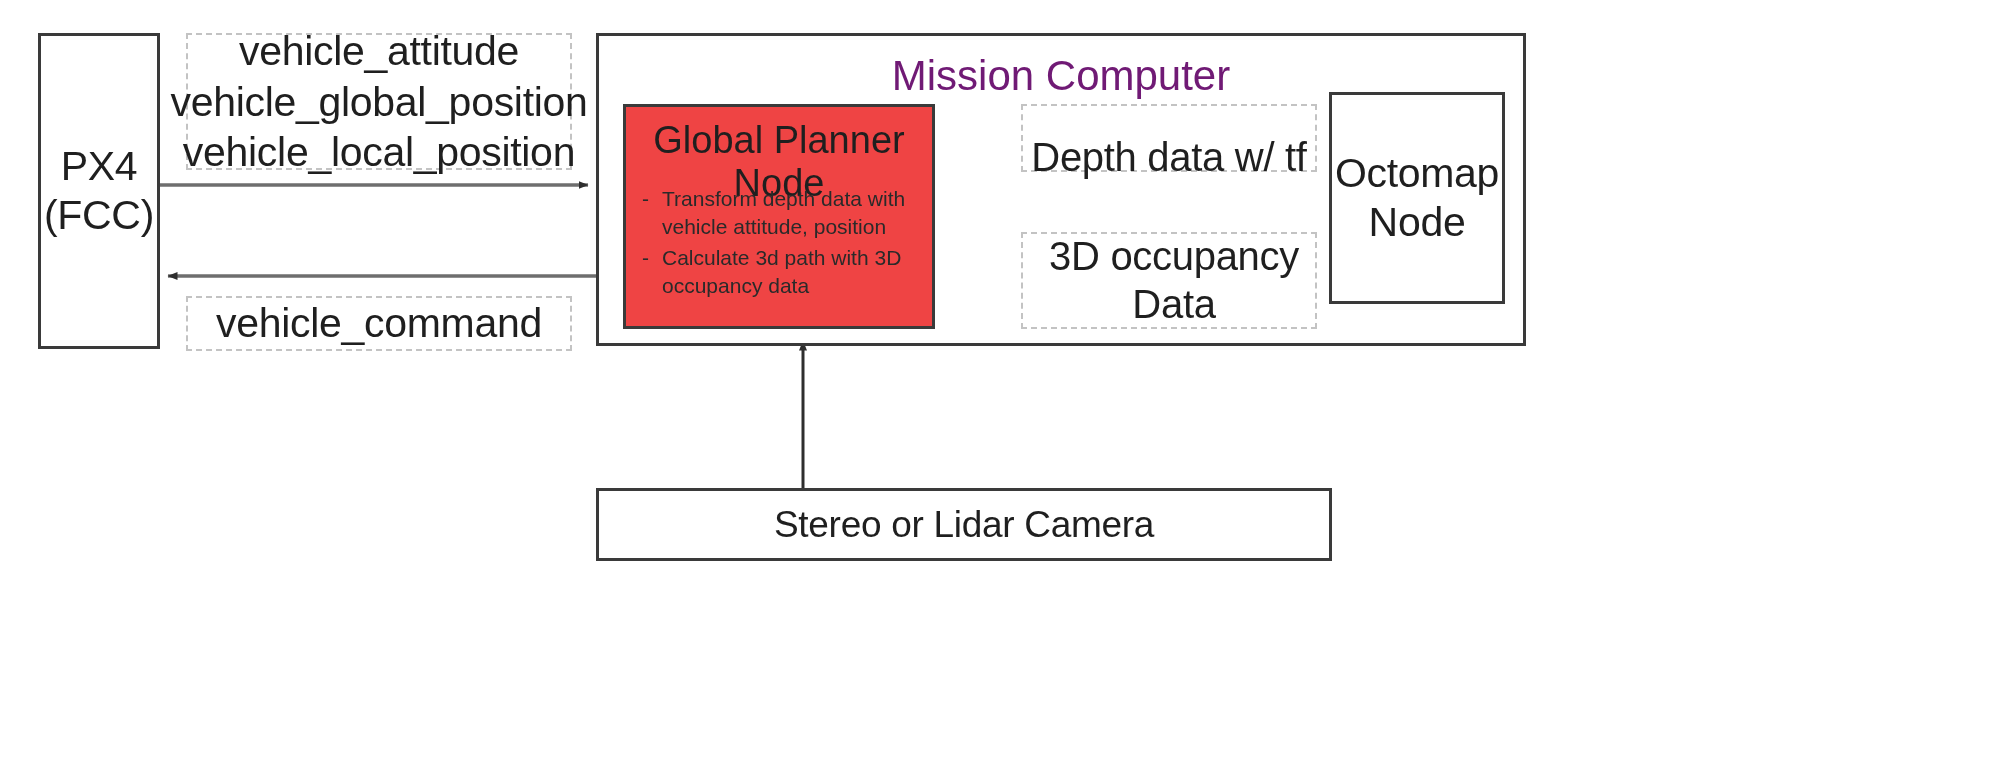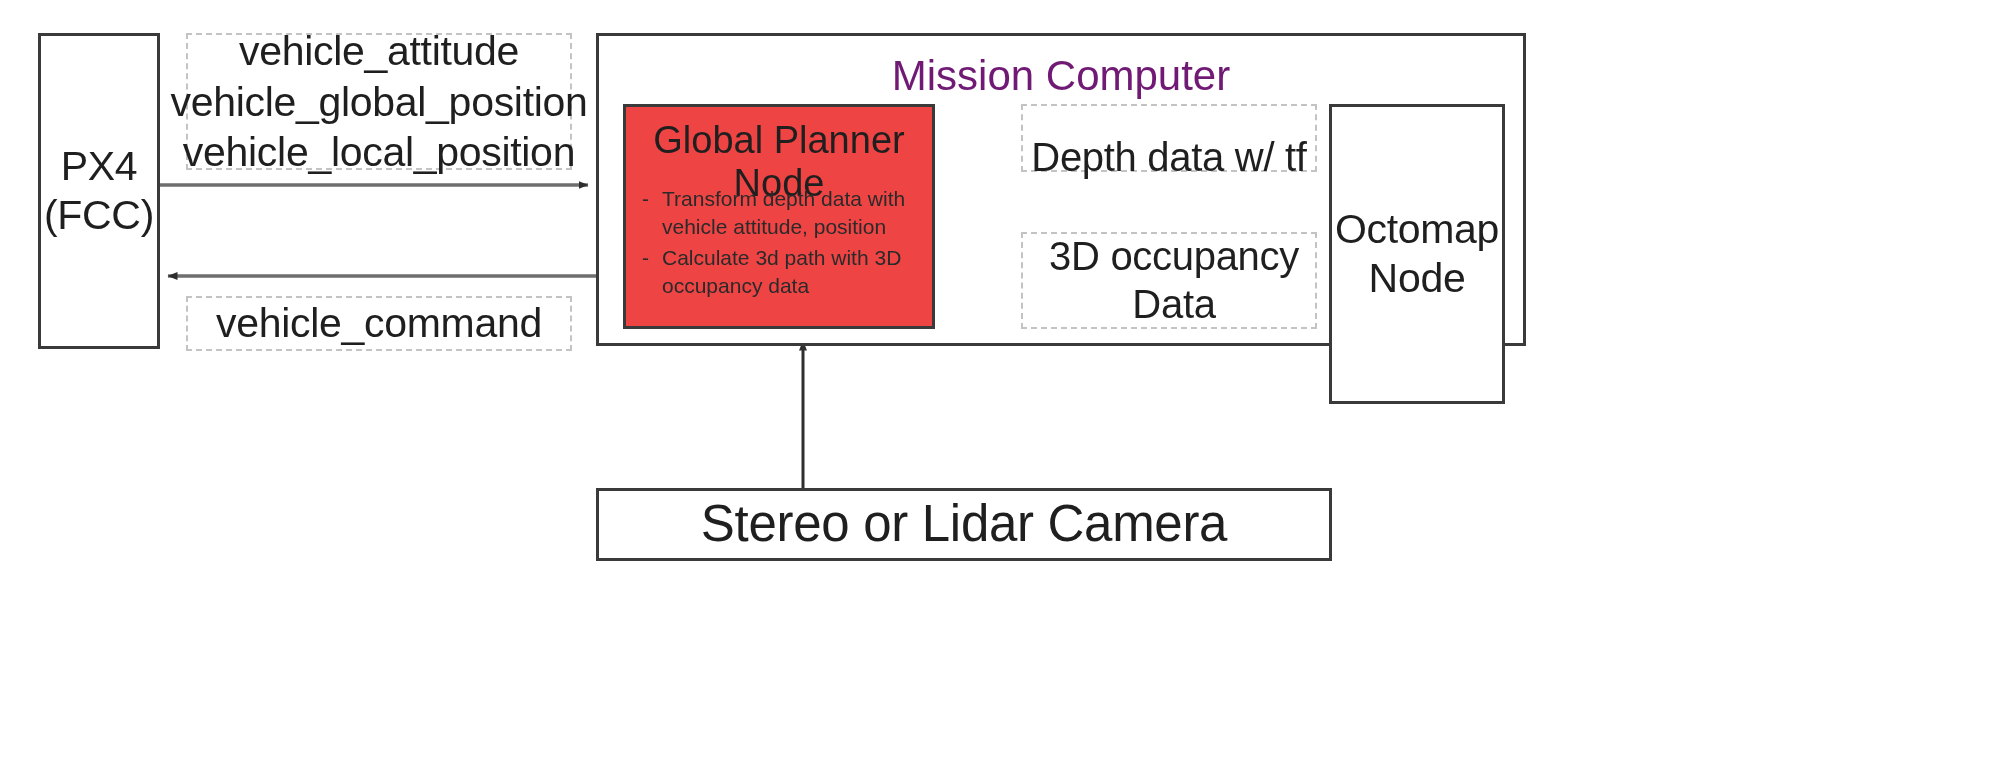--- a/index.html
+++ b/index.html
@@ -128,37 +128,37 @@
   #occupancy-box {
     position: absolute;
     left: 422px; top: 196px; width: 296px; height: 97px;
   }
   #occupancy-label {
     font-size: 40px; line-height: 1.18; white-space: pre-line; text-align: center; margin-left: 10px;
   }
 
   #octomap-box {
     position: absolute;
-    left: 730px; top: 68px; width: 176px; height: 300px;
+    left: 730px; top: 56px; width: 176px; height: 212px;
   }
   #octomap-label {
     font-size: 41px; line-height: 1.2; white-space: pre-line; text-align: center;
   }
 
   #depth-pc2-box {
     left: 824px; top: 371px; width: 336px; height: 101px;
   }
   #depth-pc2-label {
     font-size: 40px; line-height: 1.18; white-space: pre-line; text-align: center;
   }
 
   #camera-box {
     left: 596px; top: 488px; width: 736px; height: 73px;
   }
-  #camera-label { font-size: 51px; }
+  #camera-label { font-size: 37px; }
 
   
   #arrow-layer {
     position: absolute;
     left: 0; top: 0;
     width: 2000px; height: 760px;
     pointer-events: none;
   }
 </style>
 </head>

